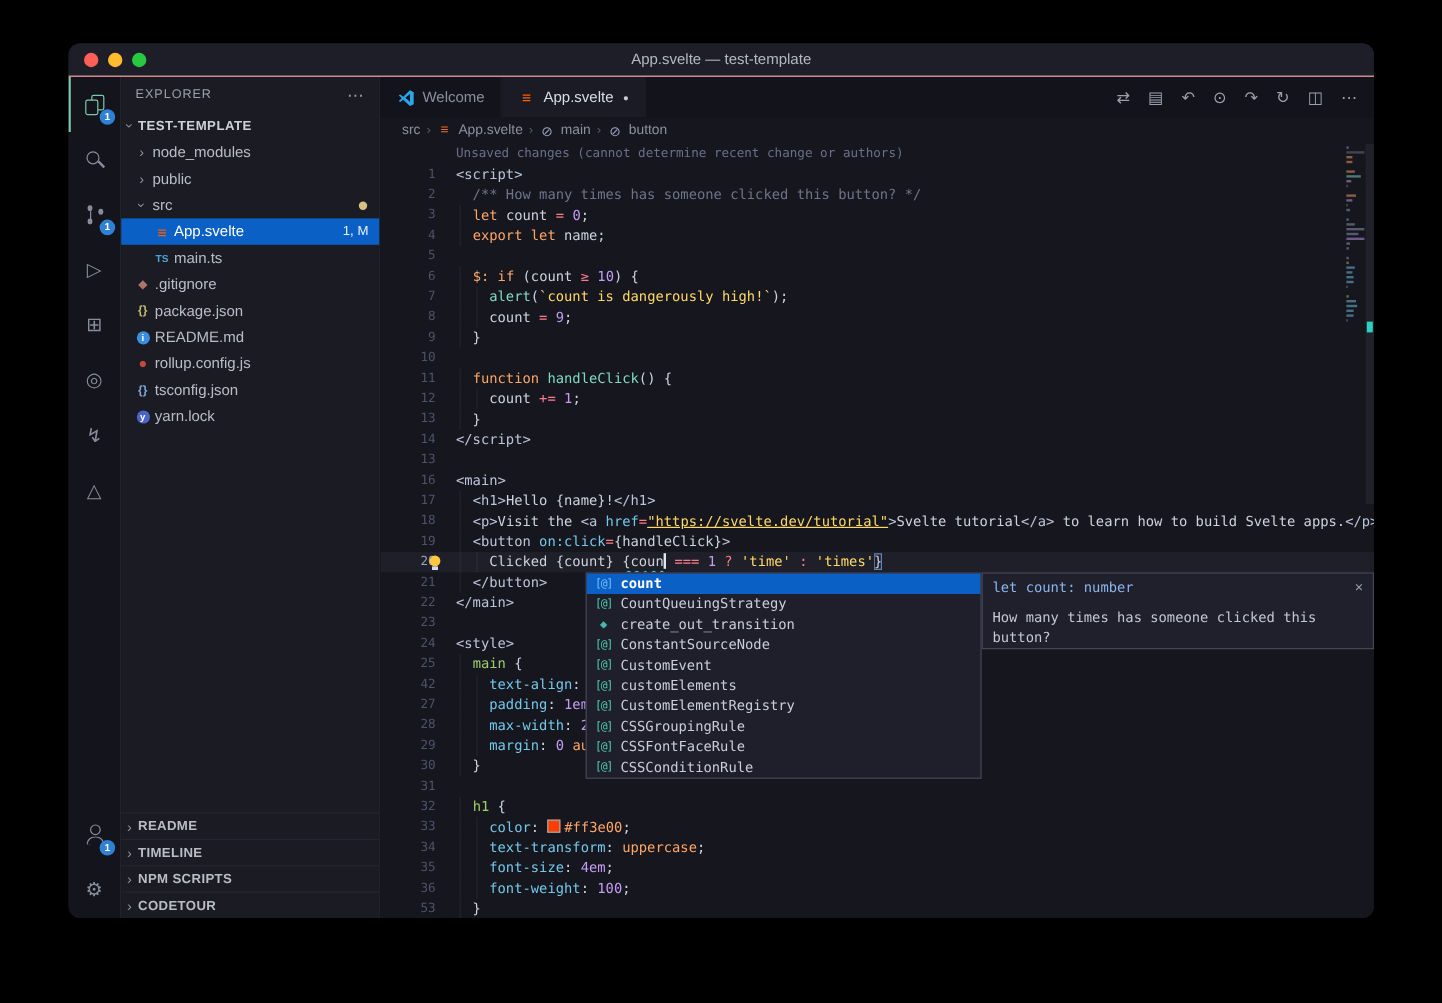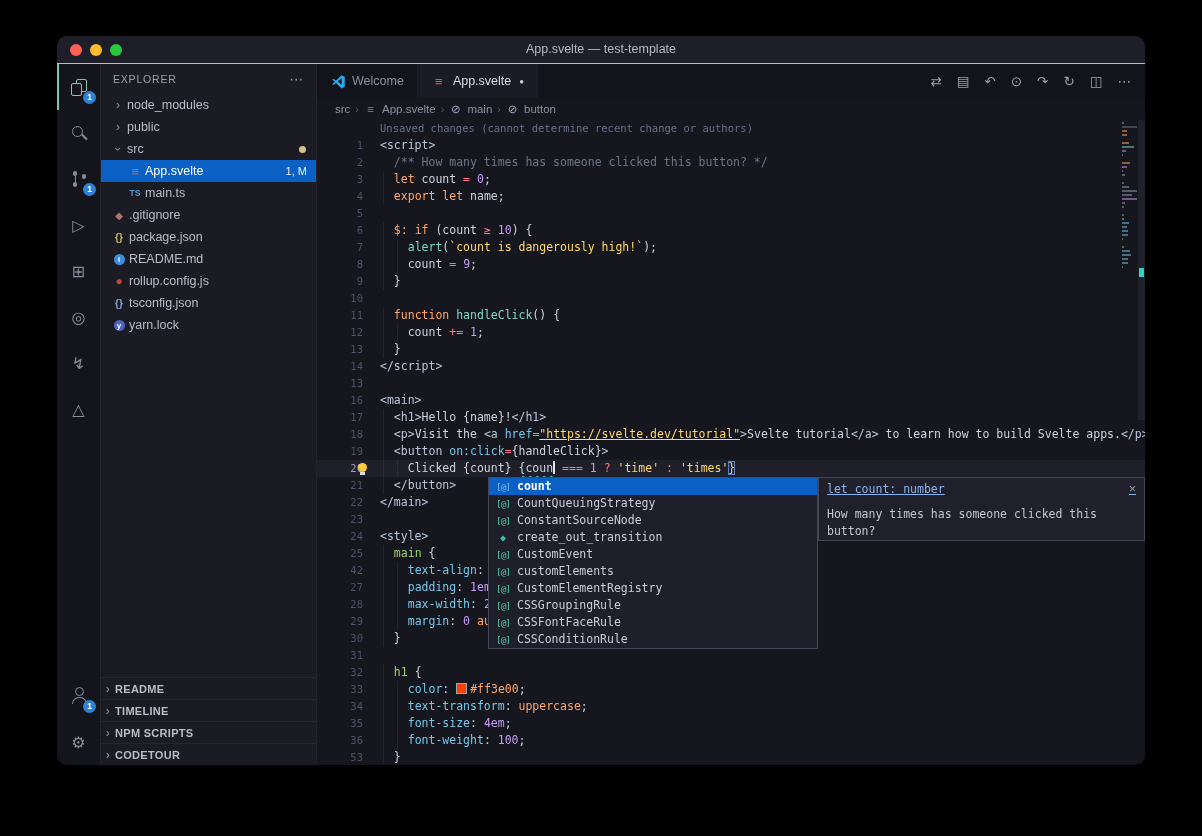--- a/index.html
+++ b/index.html
@@ -110,21 +110,21 @@
   .si{display:inline-flex;width:20px;justify-content:center;font-size:9.5px;letter-spacing:-1px;flex:none;}
   .si-variable{color:#75beff}.si-class{color:#4ec9b0}.si-keyword{color:#a0a7b8;letter-spacing:0;font-size:11px}
   .si-transition{color:#45b8ac;letter-spacing:0;font-size:10px}
   .si-variable::before,.si-class::before{content:"[@]";}
   .si-keyword::before{content:"≣";}
   .si-transition::before{content:"◆";}
   
   .docs{position:absolute;left:501px;top:357px;right:0;height:64px;background:#20202c;border:1px solid #454558;
     box-sizing:border-box;z-index:4;}
   .docs-head{display:flex;justify-content:space-between;align-items:flex-end;padding:4px 8px 3px;color:#8ab4ec;
-    font:11.5px "DejaVu Sans Mono",monospace;text-decoration:underline;}
+    font:11.5px "DejaVu Sans Mono",monospace;}
   .docs-x{color:#9aa0ae;cursor:pointer;font-size:12px;font-family:"Liberation Sans",sans-serif;}
   .docs-body{padding:7px 8px;font-size:11.5px;color:#c3c7d1;}
 </style>
 </head>
 <body>
 
 <div class="window">
   <div class="titlebar">
     <div class="lights">
       <span class="light l-red"></span>
@@ -172,20 +172,24 @@
           <div class="ai">
             <span class="gly">⚙</span>
           </div>
         </div>
     </nav>
 
     <aside class="sidebar">
       <div class="sb-head">
         <span>EXPLORER</span>
         <span class="sb-more">⋯</span>
+      </div>
+      <div class="sb-section">
+        <span class="chev exp">›</span>
+        <span>TEST-TEMPLATE</span>
       </div>
       <div class="tree" id="tree">
           <div class="trow" style="padding-left: 10px;">
             <span class="chev">›</span>
             <span class="tlabel">node_modules</span>
           </div>
           <div class="trow" style="padding-left: 10px;">
             <span class="chev">›</span>
             <span class="tlabel">public</span>
           </div>
@@ -377,26 +381,26 @@
         <div class="suggest" id="suggest">
             <div class="sgrow sel">
               <span class="si si-variable"></span>
               <span class="sglabel">count</span>
             </div>
             <div class="sgrow">
               <span class="si si-class"></span>
               <span class="sglabel">CountQueuingStrategy</span>
             </div>
             <div class="sgrow">
-              <span class="si si-class"></span>
-              <span class="sglabel">ConstantSourceNode</span>
-            </div>
-            <div class="sgrow">
               <span class="si si-transition"></span>
               <span class="sglabel">create_out_transition</span>
+            </div>
+            <div class="sgrow">
+              <span class="si si-class"></span>
+              <span class="sglabel">ConstantSourceNode</span>
             </div>
             <div class="sgrow">
               <span class="si si-class"></span>
               <span class="sglabel">CustomEvent</span>
             </div>
             <div class="sgrow">
               <span class="si si-class"></span>
               <span class="sglabel">customElements</span>
             </div>
             <div class="sgrow">

